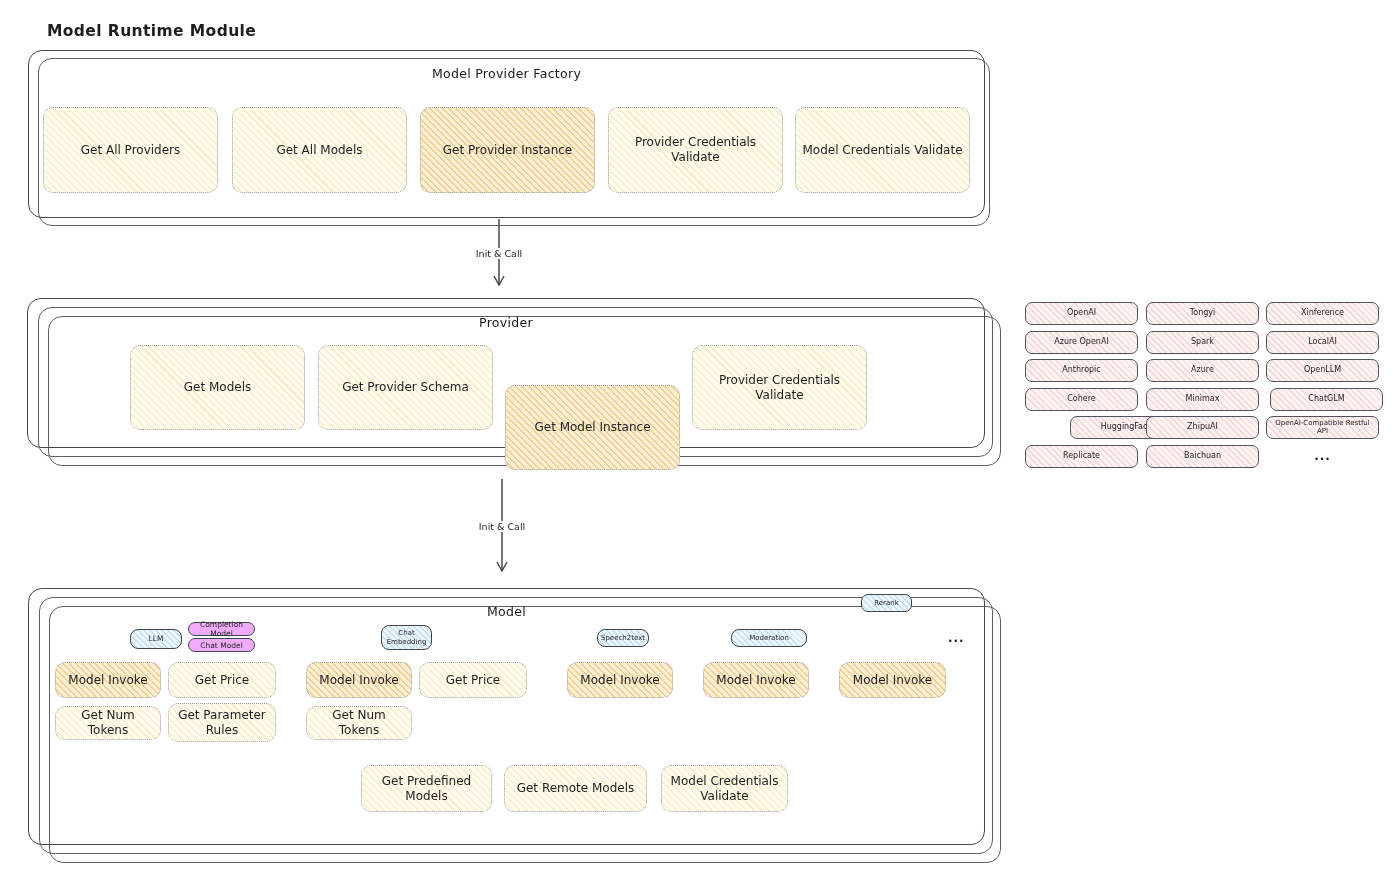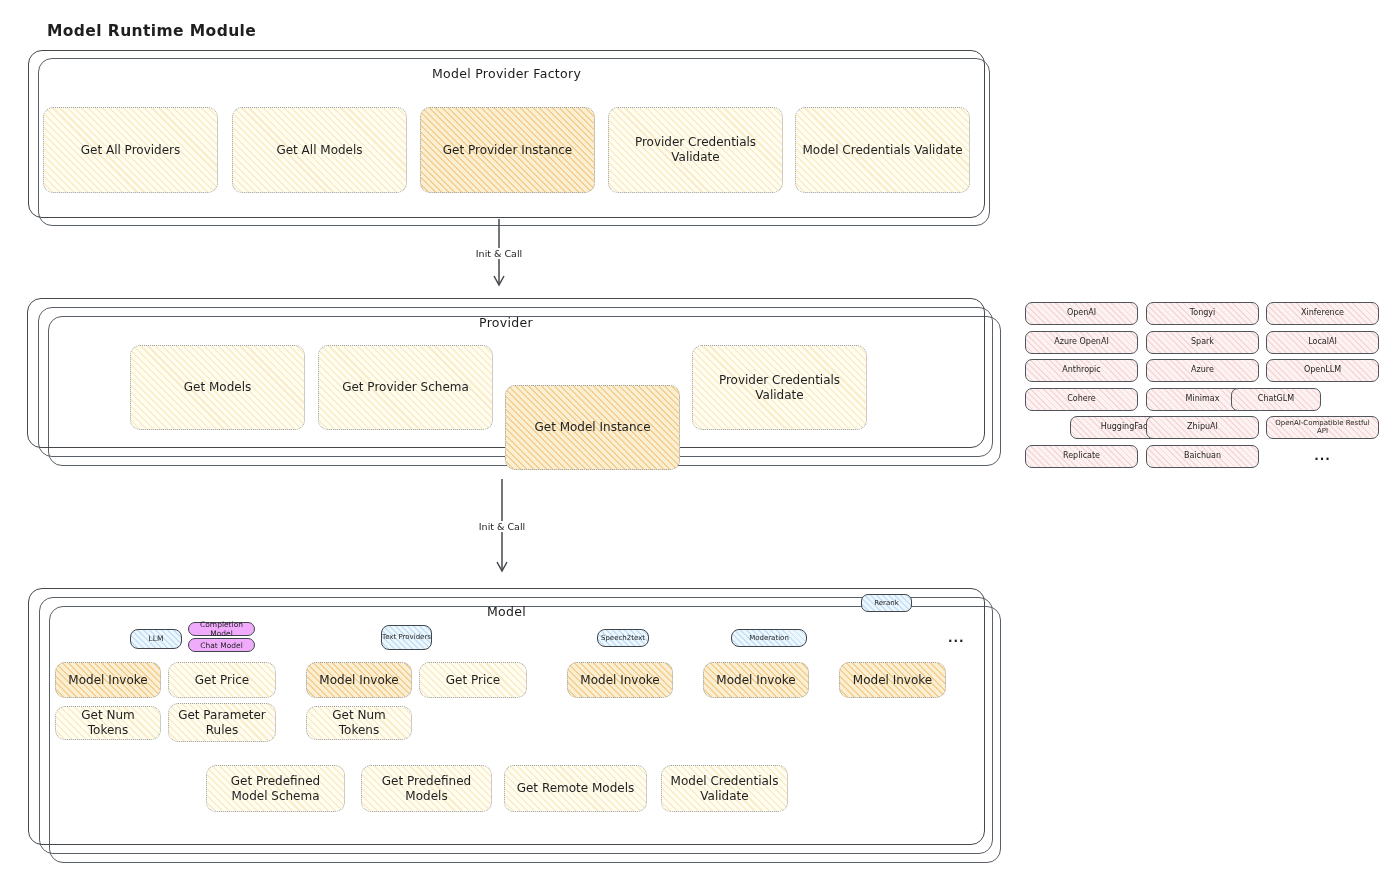--- a/index.html
+++ b/index.html
@@ -86,55 +86,54 @@
   <div class="cell-pink" style="left:1146px; top:302px; width:113px; height:23px;">Tongyi</div>
   <div class="cell-pink" style="left:1146px; top:331px; width:113px; height:23px;">Spark</div>
   <div class="cell-pink" style="left:1146px; top:359px; width:113px; height:23px;">Azure</div>
   <div class="cell-pink" style="left:1146px; top:388px; width:113px; height:23px;">Minimax</div>
   <div class="cell-pink" style="left:1146px; top:416px; width:113px; height:23px;">ZhipuAI</div>
   <div class="cell-pink" style="left:1146px; top:445px; width:113px; height:23px;">Baichuan</div>
 
   <div class="cell-pink" style="left:1266px; top:302px; width:113px; height:23px;">Xinference</div>
   <div class="cell-pink" style="left:1266px; top:331px; width:113px; height:23px;">LocalAI</div>
   <div class="cell-pink" style="left:1266px; top:359px; width:113px; height:23px;">OpenLLM</div>
-  <div class="cell-pink" style="left:1231px; top:388px; width:90px; height:23px;">ChatGLM</div>
+  <div class="cell-pink" style="left:1270px; top:388px; width:113px; height:23px;">ChatGLM</div>
   <div class="cell-pink cell-sm" style="left:1266px; top:416px; width:113px; height:23px;">OpenAI-Compatible Restful API</div>
   <div class="ellipsis-txt" style="left:1266px; top:449px; width:113px; text-align:center;">...</div>
 
   <svg style="left:494px; top:479px;" width="16" height="102">
     <line x1="8" y1="0" x2="8" y2="92" stroke="#43484d" stroke-width="1.5"></line>
     <polyline points="3,83 8,92 13,83" fill="none" stroke="#43484d" stroke-width="1.5"></polyline>
   </svg>
   <div class="arrow-label" style="left:471px; top:521px; width:62px;">Init &amp; Call</div>
 
   <div class="layer" style="left:49px; top:606px; width:952px; height:257px;"></div>
   <div class="layer" style="left:39px; top:597px; width:954px; height:257px;"></div>
   <div class="panel" style="left:28px; top:588px; width:957px; height:257px;"></div>
   <div class="panel-title" style="left:28px; top:604px; width:957px;">Model</div>
 
   <div class="pill-blue" style="left:130px; top:629px; width:52px; height:20px;">LLM</div>
   <div class="pill-white" style="left:188px; top:622px; width:67px; height:14px;">Completion Model</div>
   <div class="pill-white" style="left:188px; top:638px; width:67px; height:14px;">Chat Model</div>
-  <div class="pill-blue" style="left:381px; top:625px; width:51px; height:25px; font-size:7px;">Text Providers</div>
+  <div class="pill-blue" style="left:381px; top:625px; width:51px; height:25px; font-size:7px;">Chat Embedding</div>
   <div class="pill-blue" style="left:597px; top:629px; width:52px; height:18px; font-size:7px;">Speech2text</div>
   <div class="pill-blue" style="left:731px; top:629px; width:76px; height:18px; font-size:7px;">Moderation</div>
   <div class="pill-blue" style="left:861px; top:594px; width:51px; height:18px; font-size:7px;border-radius:7px;">Rerank</div>
   <div class="ellipsis-txt" style="left:948px; top:631px; width:20px;">...</div>
 
   <div class="btn hatch-o" style="left:55px;  top:662px; width:106px; height:36px;">Model Invoke</div>
   <div class="btn hatch-y" style="left:168px; top:662px; width:108px; height:36px;">Get Price</div>
   <div class="btn hatch-y" style="left:55px;  top:706px; width:106px; height:34px;">Get Num Tokens</div>
   <div class="btn hatch-y" style="left:168px; top:703px; width:108px; height:39px;">Get Parameter Rules</div>
 
   <div class="btn hatch-o" style="left:306px; top:662px; width:106px; height:36px;">Model Invoke</div>
   <div class="btn hatch-y" style="left:419px; top:662px; width:108px; height:36px;">Get Price</div>
   <div class="btn hatch-y" style="left:306px; top:706px; width:106px; height:34px;">Get Num Tokens</div>
 
   <div class="btn hatch-o" style="left:567px; top:662px; width:106px; height:36px;">Model Invoke</div>
   <div class="btn hatch-o" style="left:703px; top:662px; width:106px; height:36px;">Model Invoke</div>
   <div class="btn hatch-o" style="left:839px; top:662px; width:107px; height:36px;">Model Invoke</div>
 
-  <div class="btn hatch-y" style="left:206px; top:765px; width:139px; height:47px;">Get Predefined Model Schema</div>
   <div class="btn hatch-y" style="left:361px; top:765px; width:131px; height:47px;">Get Predefined Models</div>
   <div class="btn hatch-y" style="left:504px; top:765px; width:143px; height:47px;">Get Remote Models</div>
   <div class="btn hatch-y" style="left:661px; top:765px; width:127px; height:47px;">Model Credentials Validate</div>
 
 </div>
 
 </body></html>

